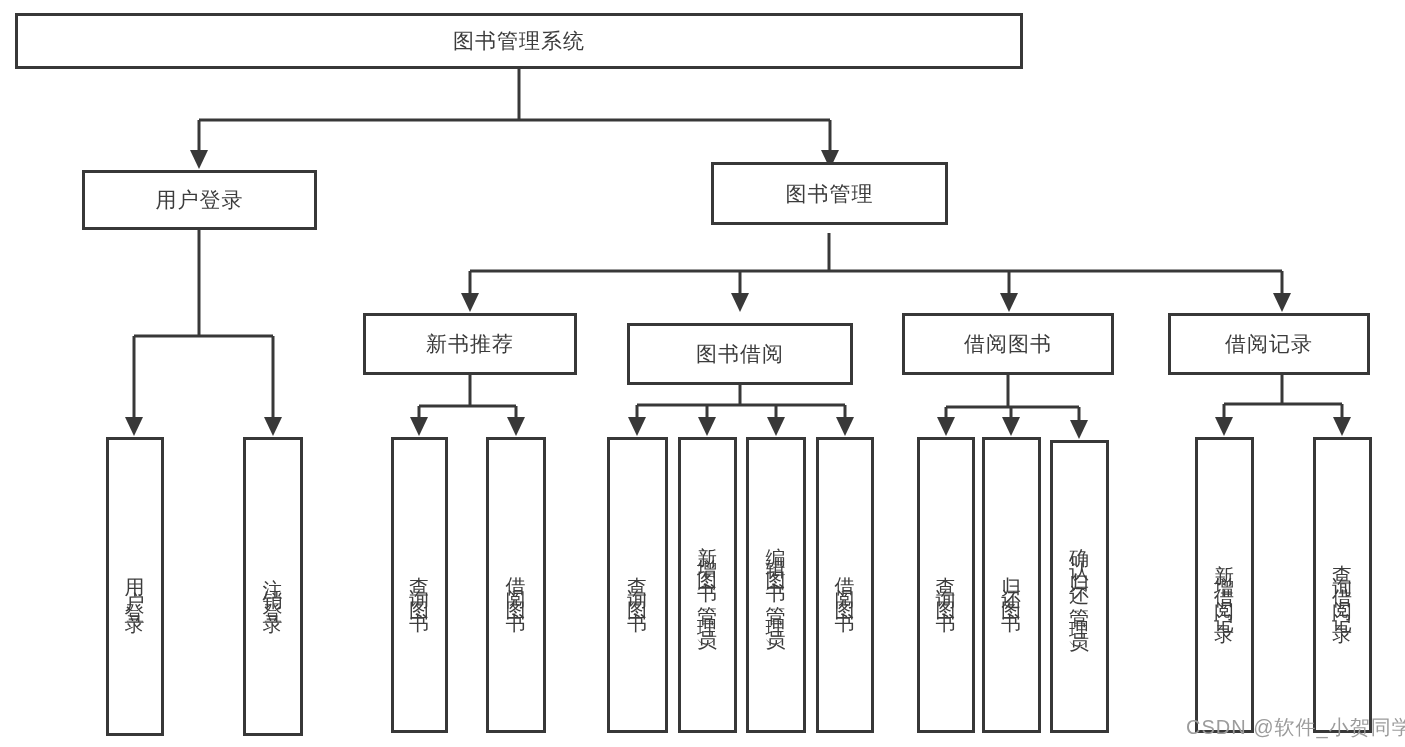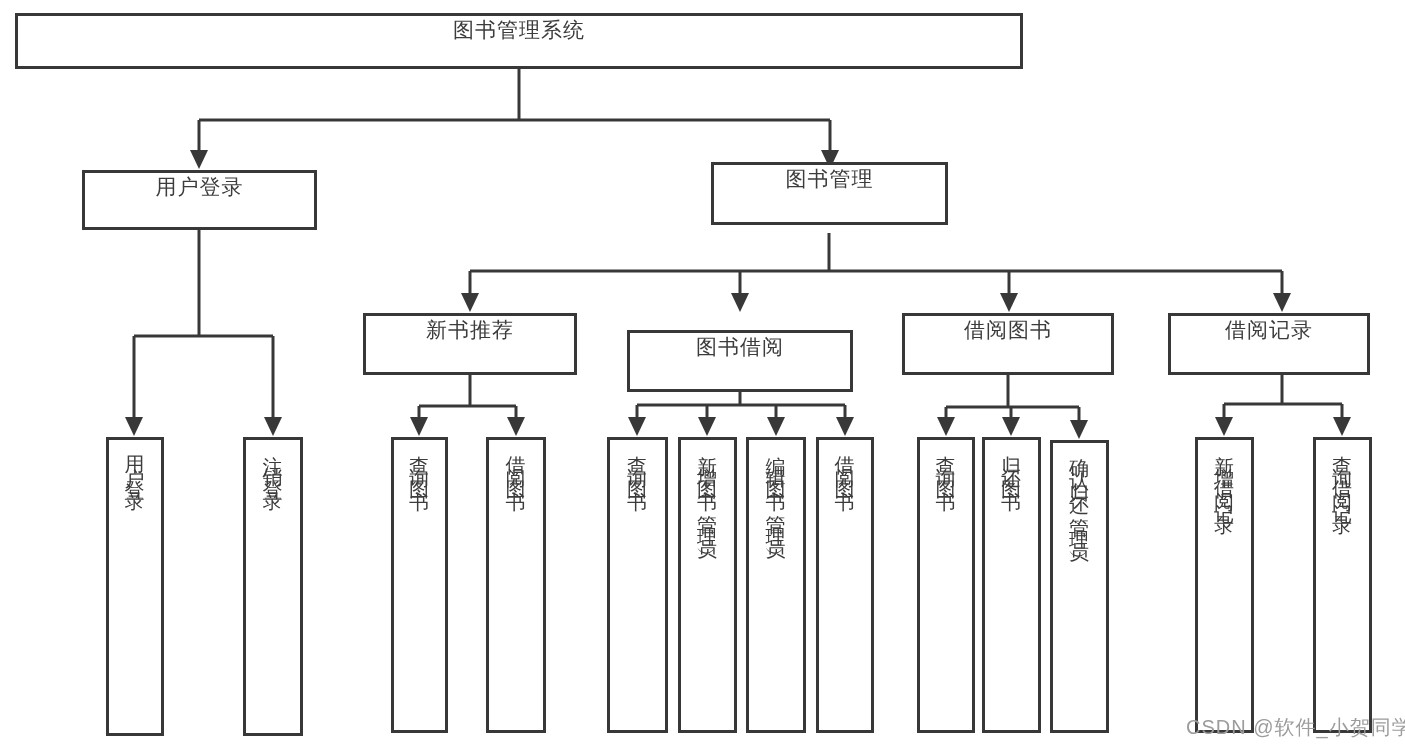--- a/index.html
+++ b/index.html
@@ -11,21 +11,21 @@
   *{margin:0;padding:0;box-sizing:border-box;}
   body{background:var(--background);font-family:"Liberation Sans", sans-serif;}
   .canvas{position:relative;width:1405px;height:747px;background:var(--background);overflow:hidden;}
   .connectors{position:absolute;left:0;top:0;width:1405px;height:747px;}
   .connectors path{stroke:var(--line);stroke-width:3;fill:none;}
   .connectors polygon{fill:var(--line);stroke:none;}
   .node{
     position:absolute;
     border:3px solid var(--line);
     background:var(--background);
-    display:flex;justify-content:center;
+    display:flex;align-items:center;justify-content:center;
     color:var(--text);
   }
   .node.h .lbl{
     font-size:21px;letter-spacing:1px;white-space:nowrap;
   }
   .node.v .lbl{
     writing-mode:vertical-rl;
     font-size:20px;
     letter-spacing:12px;
     line-height:1;
@@ -108,21 +108,21 @@
   <div class="node h" style="left:82px;top:170px;width:235px;height:60px">
     <span class="lbl">用户登录</span>
   </div>
   <div class="node h" style="left:711px;top:162px;width:237px;height:63px">
     <span class="lbl">图书管理</span>
   </div>
 
   <div class="node h" style="left:363px;top:313px;width:214px;height:62px">
     <span class="lbl">新书推荐</span>
   </div>
-  <div class="node h" style="left:627px;top:330px;width:226px;height:62px">
+  <div class="node h" style="left:627px;top:323px;width:226px;height:62px">
     <span class="lbl">图书借阅</span>
   </div>
   <div class="node h" style="left:902px;top:313px;width:212px;height:62px">
     <span class="lbl">借阅图书</span>
   </div>
   <div class="node h" style="left:1168px;top:313px;width:202px;height:62px">
     <span class="lbl">借阅记录</span>
   </div>
 
   <div class="node v" style="left:106px;top:437px;width:58px;height:299px">

